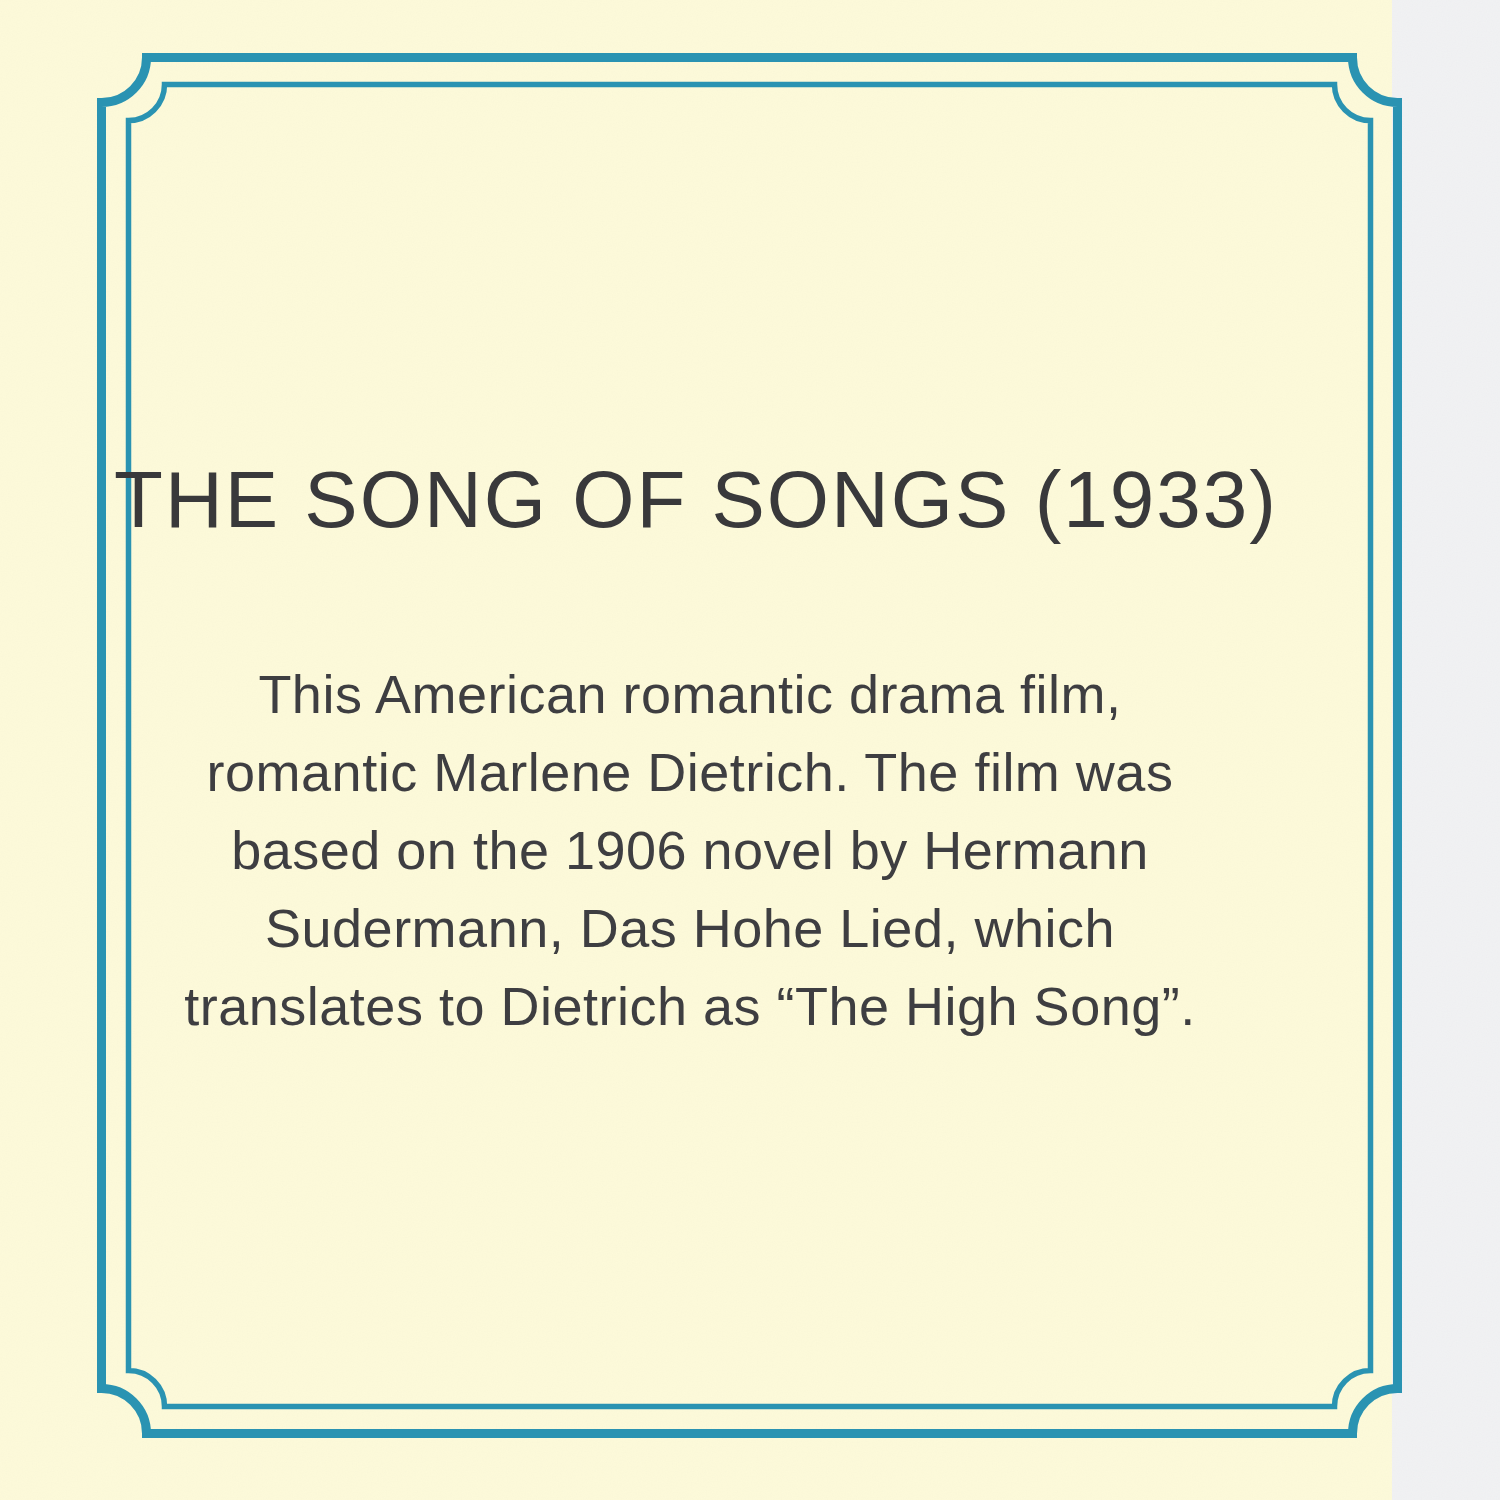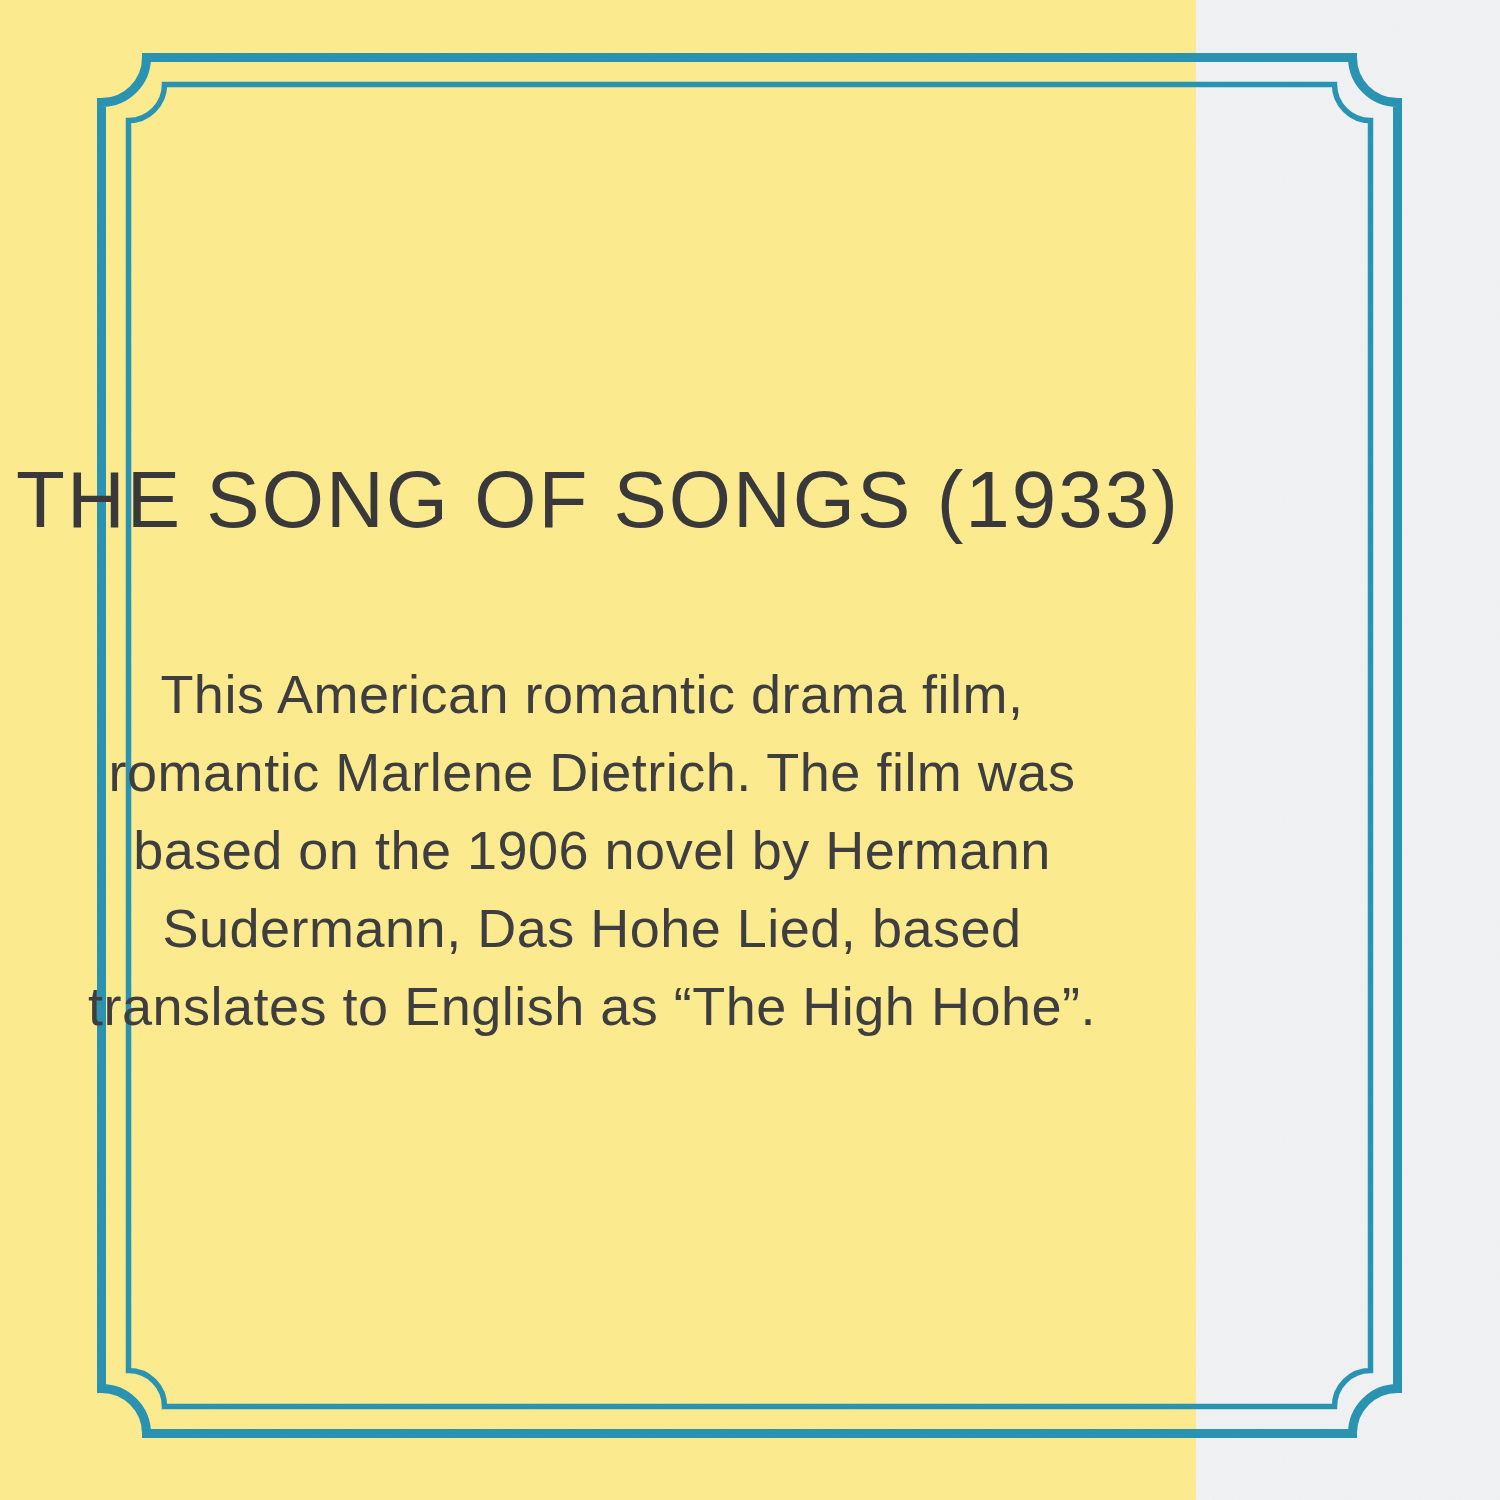--- a/index.html
+++ b/index.html
@@ -6,23 +6,23 @@
     margin: 0;
     padding: 0;
     width: 1500px;
     height: 1500px;
     overflow: hidden;
     background: #eaebed;
     font-family: "Liberation Sans", sans-serif;
   }
   .card {
     position: relative;
-    width: 1196px;
+    width: 1392px;
     height: 1500px;
-    background: #fde047;
+    background: #fef9c3;
   }
   .texture-svg {
     position: absolute;
     left: 0; top: 0;
     width: 1500px; height: 1500px;
     display: block;
     pointer-events: none;
   }
   .frame-svg {
     position: absolute;
@@ -96,17 +96,17 @@
              V 120.5
              A 36 36 0 0 0 164.5 84.5 Z" fill="none" stroke="#2a93b2" stroke-width="5.5"></path>
   </svg>
 
   <div class="title">THE SONG OF SONGS (1933)</div>
 
   <div class="description">
     <div class="line">This American romantic drama film,</div>
     <div class="line">romantic Marlene Dietrich. The film was</div>
     <div class="line">based on the 1906 novel by Hermann</div>
-    <div class="line">Sudermann, Das Hohe Lied, based</div>
-    <div class="line">translates to English as “The High Hohe”.</div>
+    <div class="line">Sudermann, Das Hohe Lied, which</div>
+    <div class="line">translates to Dietrich as “The High Song”.</div>
   </div>
 
 </div>
 
 </body></html>

